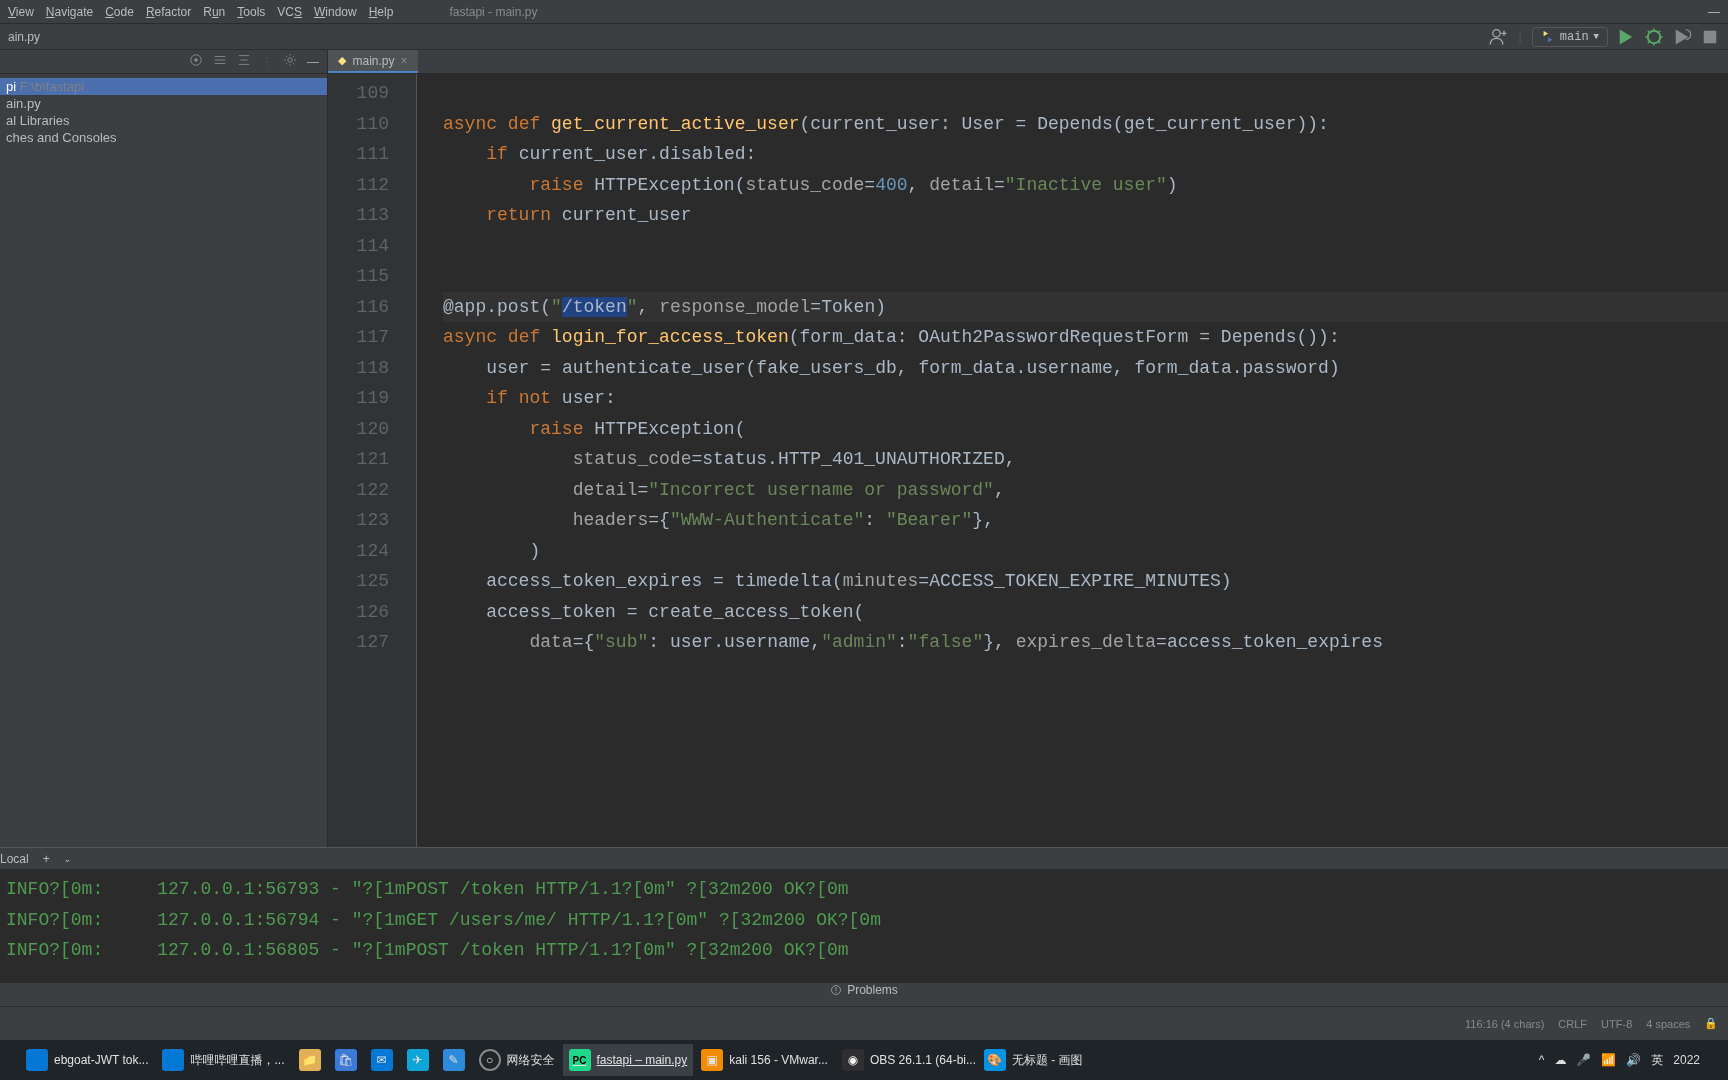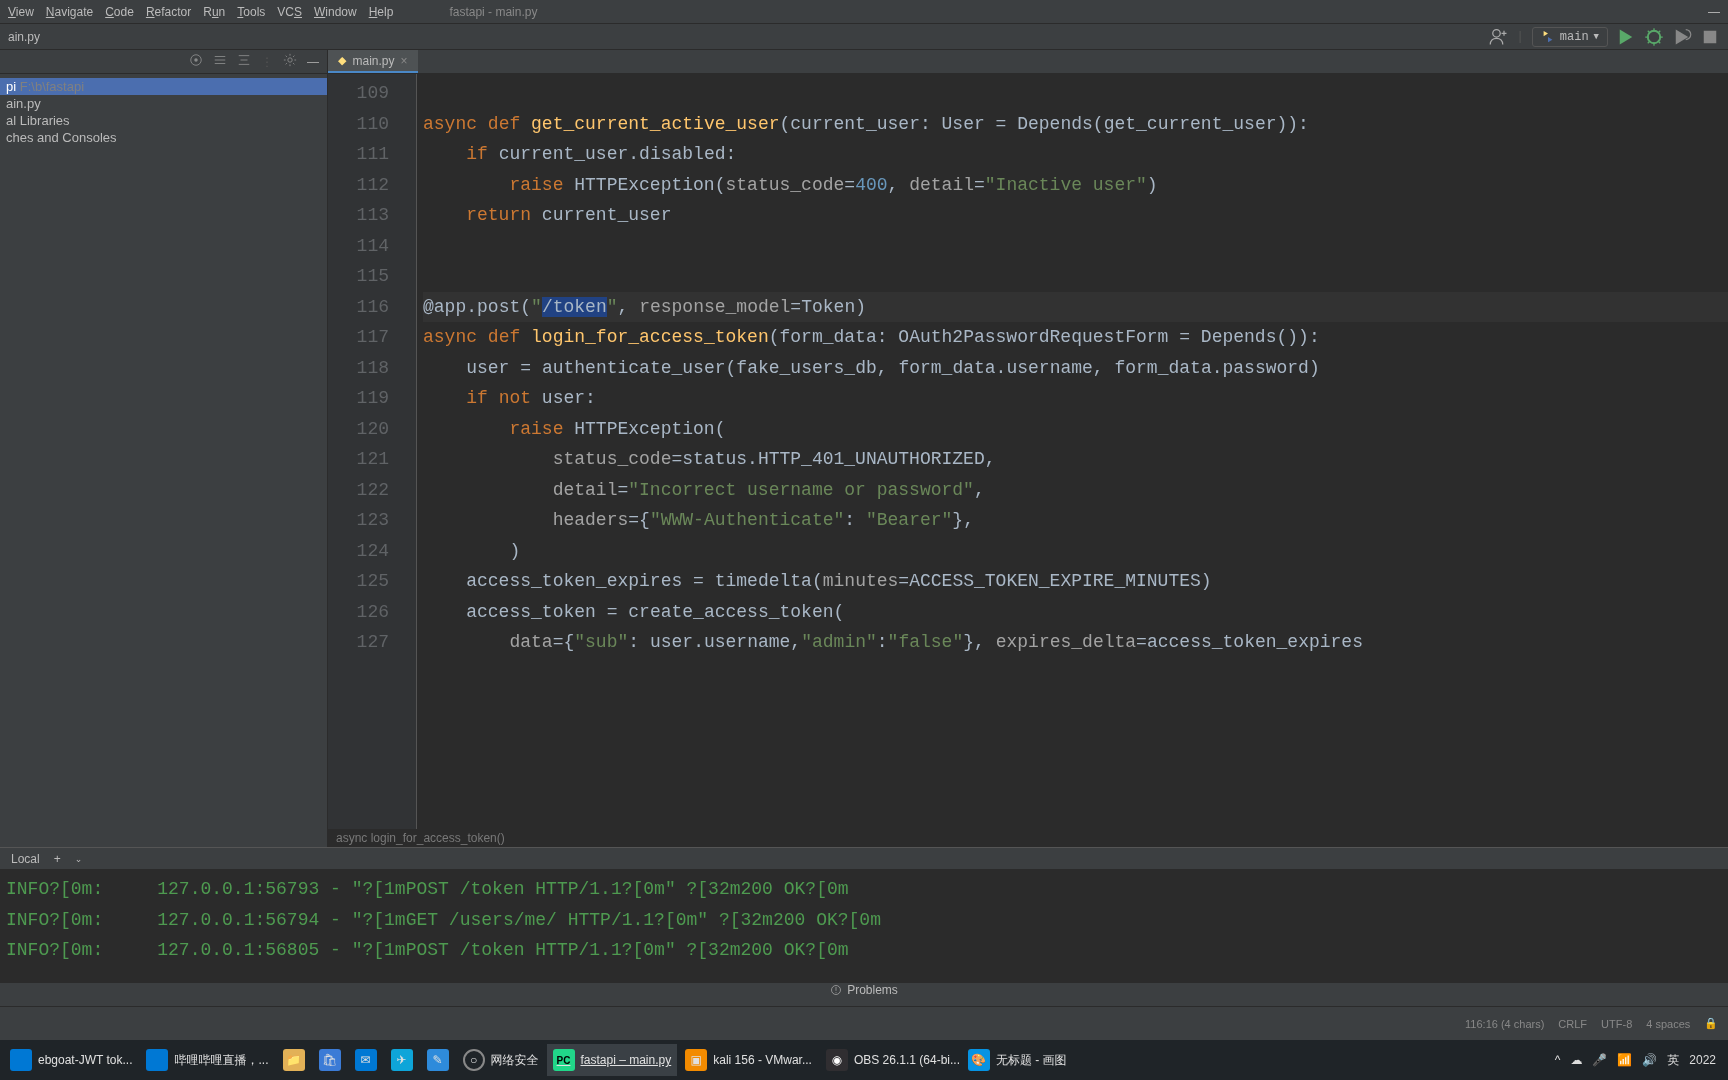--- a/index.html
+++ b/index.html
@@ -135,20 +135,21 @@
   border-right: 1px solid #555;
 }
 .code-col {
   flex: 1;
   font-family: "Consolas", "Courier New", monospace;
   font-size: 18px;
   color: #a9b7c6;
   padding: 4px 0 4px 6px;
   white-space: pre;
   overflow: hidden;
+  margin-left: 20px;
 }
 .code-col .line { height: 30.5px; line-height: 30.5px; }
 .code-col .line.current { background: #323232; }
 .kw { color: #cc7832; }
 .fn { color: #ffc66d; }
 .nm { color: #a9b7c6; }
 .param { color: #a3a3a3; }
 .num { color: #6897bb; }
 .str { color: #6a8759; }
 .op { color: #a9b7c6; }
@@ -165,21 +166,21 @@
   background: #2b2b2b;
   border-top: 1px solid #555;
   display: flex;
   flex-direction: column;
 }
 .terminal-header {
   height: 22px;
   background: #3c3f41;
   display: flex;
   align-items: center;
-  padding: 0 11px;
+  padding: 0 0;
   gap: 14px;
   border-bottom: 1px solid #2b2b2b;
 }
 .terminal-header .t-item { cursor: pointer; display:flex; align-items:center; gap:3px;}
 .terminal-body {
   flex: 1;
   padding: 4px 6px;
   font-family: "Consolas", "Courier New", monospace;
   font-size: 18px;
   color: #bbbbbb;
@@ -214,21 +215,21 @@
   font-size: 11px;
 }
 .statusbar .status-item { cursor: pointer; }
 .statusbar .lock { color:#888; }
 
 .taskbar {
   height: 40px;
   background: #1f2428;
   display: flex;
   align-items: center;
-  padding: 0 4px;
+  padding: 0 20px;
   gap: 4px;
 }
 .taskbar .tb-item {
   height: 32px;
   display: flex;
   align-items: center;
   gap: 6px;
   padding: 0 6px;
   color: #e0e0e0;
   font-size: 12px;
@@ -373,21 +374,20 @@
           <div>122</div>
           <div>123</div>
           <div>124</div>
           <div>125</div>
           <div>126</div>
           <div>127</div>
         </div>
       <div class="fold-col"></div>
       <div class="code-col" id="code"><div class="line"></div><div class="line"><span class="kw">async</span> <span class="kw">def</span> <span class="fn">get_current_active_user</span><span class="op">(</span><span class="nm">current_user</span><span class="op">:</span> <span class="nm">User</span> <span class="op">=</span> <span class="nm">Depends</span><span class="op">(</span><span class="nm">get_current_user</span><span class="op">)</span><span class="op">)</span><span class="op">:</span></div><div class="line">    <span class="kw">if</span> <span class="nm">current_user</span><span class="op">.</span><span class="nm">disabled</span><span class="op">:</span></div><div class="line">        <span class="kw">raise</span> <span class="nm">HTTPException</span><span class="op">(</span><span class="param">status_code</span><span class="op">=</span><span class="num">400</span><span class="op">,</span> <span class="param">detail</span><span class="op">=</span><span class="str">"Inactive user"</span><span class="op">)</span></div><div class="line">    <span class="kw">return</span> <span class="nm">current_user</span></div><div class="line"></div><div class="line"></div><div class="line current"><span class="op">@</span><span class="nm">app</span><span class="op">.</span><span class="nm">post</span><span class="op">(</span><span class="str">"<span class="sel">/token</span>"</span><span class="op">,</span> <span class="param">response_model</span><span class="op">=</span><span class="nm">Token</span><span class="op">)</span></div><div class="line"><span class="kw">async</span> <span class="kw">def</span> <span class="fn">login_for_access_token</span><span class="op">(</span><span class="nm">form_data</span><span class="op">:</span> <span class="nm">OAuth2PasswordRequestForm</span> <span class="op">=</span> <span class="nm">Depends</span><span class="op">(</span><span class="op">)</span><span class="op">)</span><span class="op">:</span></div><div class="line">    <span class="nm">user</span> <span class="op">=</span> <span class="nm">authenticate_user</span><span class="op">(</span><span class="nm">fake_users_db</span><span class="op">,</span> <span class="nm">form_data</span><span class="op">.</span><span class="nm">username</span><span class="op">,</span> <span class="nm">form_data</span><span class="op">.</span><span class="nm">password</span><span class="op">)</span></div><div class="line">    <span class="kw">if</span> <span class="kw">not</span> <span class="nm">user</span><span class="op">:</span></div><div class="line">        <span class="kw">raise</span> <span class="nm">HTTPException</span><span class="op">(</span></div><div class="line">            <span class="param">status_code</span><span class="op">=</span><span class="nm">status</span><span class="op">.</span><span class="nm">HTTP_401_UNAUTHORIZED</span><span class="op">,</span></div><div class="line">            <span class="param">detail</span><span class="op">=</span><span class="str">"Incorrect username or password"</span><span class="op">,</span></div><div class="line">            <span class="param">headers</span><span class="op">=</span><span class="op">{</span><span class="str">"WWW-Authenticate"</span><span class="op">:</span> <span class="str">"Bearer"</span><span class="op">}</span><span class="op">,</span></div><div class="line">        <span class="op">)</span></div><div class="line">    <span class="nm">access_token_expires</span> <span class="op">=</span> <span class="nm">timedelta</span><span class="op">(</span><span class="param">minutes</span><span class="op">=</span><span class="nm">ACCESS_TOKEN_EXPIRE_MINUTES</span><span class="op">)</span></div><div class="line">    <span class="nm">access_token</span> <span class="op">=</span> <span class="nm">create_access_token</span><span class="op">(</span></div><div class="line">        <span class="param">data</span><span class="op">=</span><span class="op">{</span><span class="str">"sub"</span><span class="op">:</span> <span class="nm">user</span><span class="op">.</span><span class="nm">username</span><span class="op">,</span><span class="str">"admin"</span><span class="op">:</span><span class="str">"false"</span><span class="op">}</span><span class="op">,</span> <span class="param">expires_delta</span><span class="op">=</span><span class="nm">access_token_expires</span></div></div>
     </div>
-    <div class="breadcrumb-editor">async login_for_access_token()</div>
   </div>
 </div>
 
 <div class="terminal-pane">
   <div class="terminal-header">
     <span class="t-item">Local</span>
     <span class="t-item">+</span>
     <span class="t-item" style="font-size:9px">⌄</span>
   </div>
   <div class="terminal-body" id="termout">

